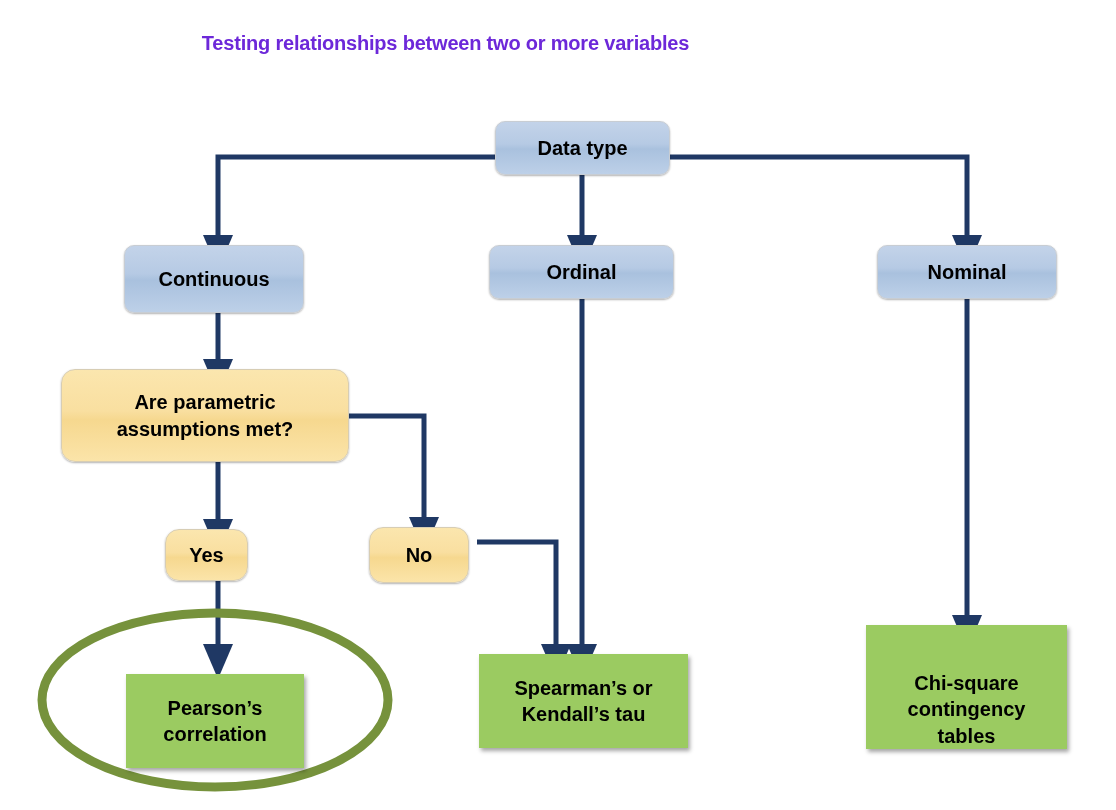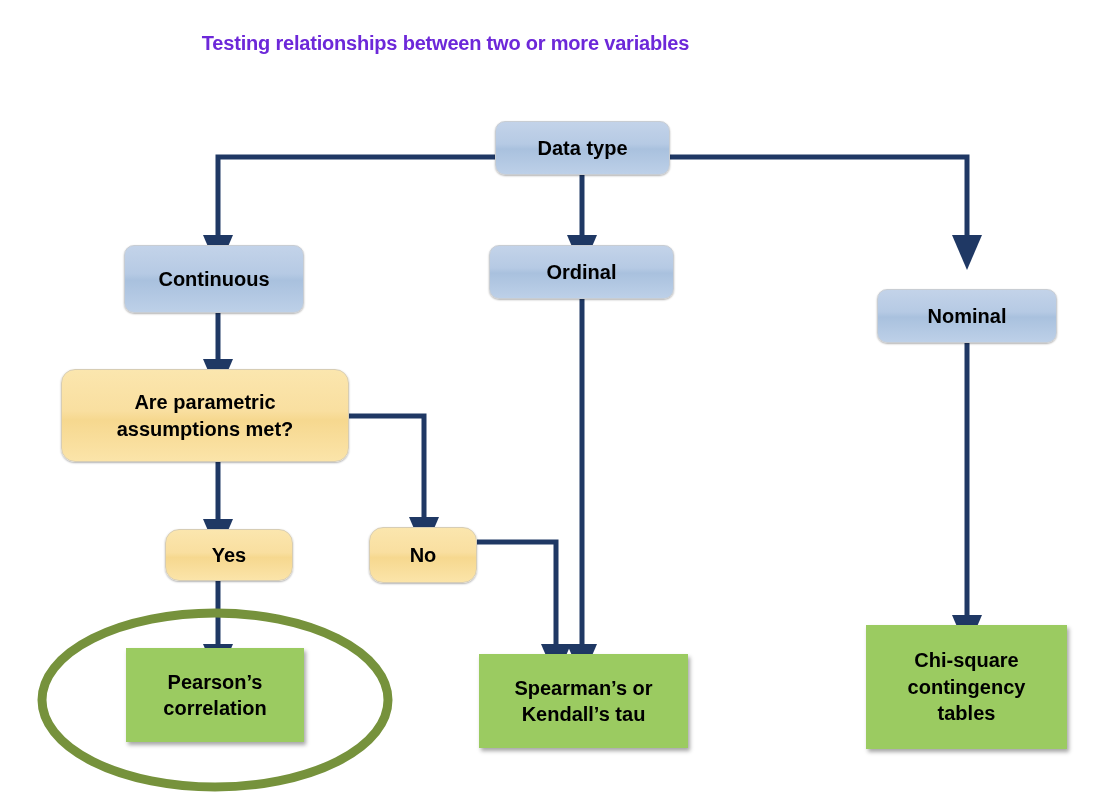--- a/index.html
+++ b/index.html
@@ -111,39 +111,39 @@
 </div>
 
 <div class="node node-blue" style="left:124px; top:245px; width:180px; height:68px;">
   <span class="node-label">Continuous</span>
 </div>
 
 <div class="node node-blue" style="left:489px; top:245px; width:185px; height:54px;">
   <span class="node-label">Ordinal</span>
 </div>
 
-<div class="node node-blue" style="left:877px; top:245px; width:180px; height:54px;margin-top:44px;">
+<div class="node node-blue" style="left:877px; top:245px; width:180px; height:54px;">
   <span class="node-label">Nominal</span>
 </div>
 
 <div class="node node-orange" style="left:61px; top:369px; width:288px; height:93px;">
   <span class="node-label">Are parametric<br>assumptions met?</span>
 </div>
 
-<div class="node node-orange" style="left:165px; top:529px; width:128px; height:52px;">
+<div class="node node-orange" style="left:165px; top:529px; width:83px; height:52px;">
   <span class="node-label">Yes</span>
 </div>
 
-<div class="node node-orange" style="left:369px; top:527px; width:108px; height:56px;">
+<div class="node node-orange" style="left:369px; top:527px; width:100px; height:56px;">
   <span class="node-label">No</span>
 </div>
 
-<div class="node node-green" style="left:126px; top:648px; width:178px; height:94px;">
+<div class="node node-green" style="left:126px; top:674px; width:178px; height:94px;">
   <span class="node-label">Pearson’s<br>correlation</span>
 </div>
 
 <div class="node node-green" style="left:479px; top:654px; width:209px; height:94px;">
   <span class="node-label">Spearman’s or<br>Kendall’s tau</span>
 </div>
 
-<div class="node node-green" style="left:866px; top:625px; width:201px; height:124px;">
+<div class="node node-green" style="left:866px; top:625px; width:201px; height:124px;align-items:flex-end;">
   <span class="node-label">Chi-square<br>contingency<br>tables</span>
 </div>
 
 </body></html>

